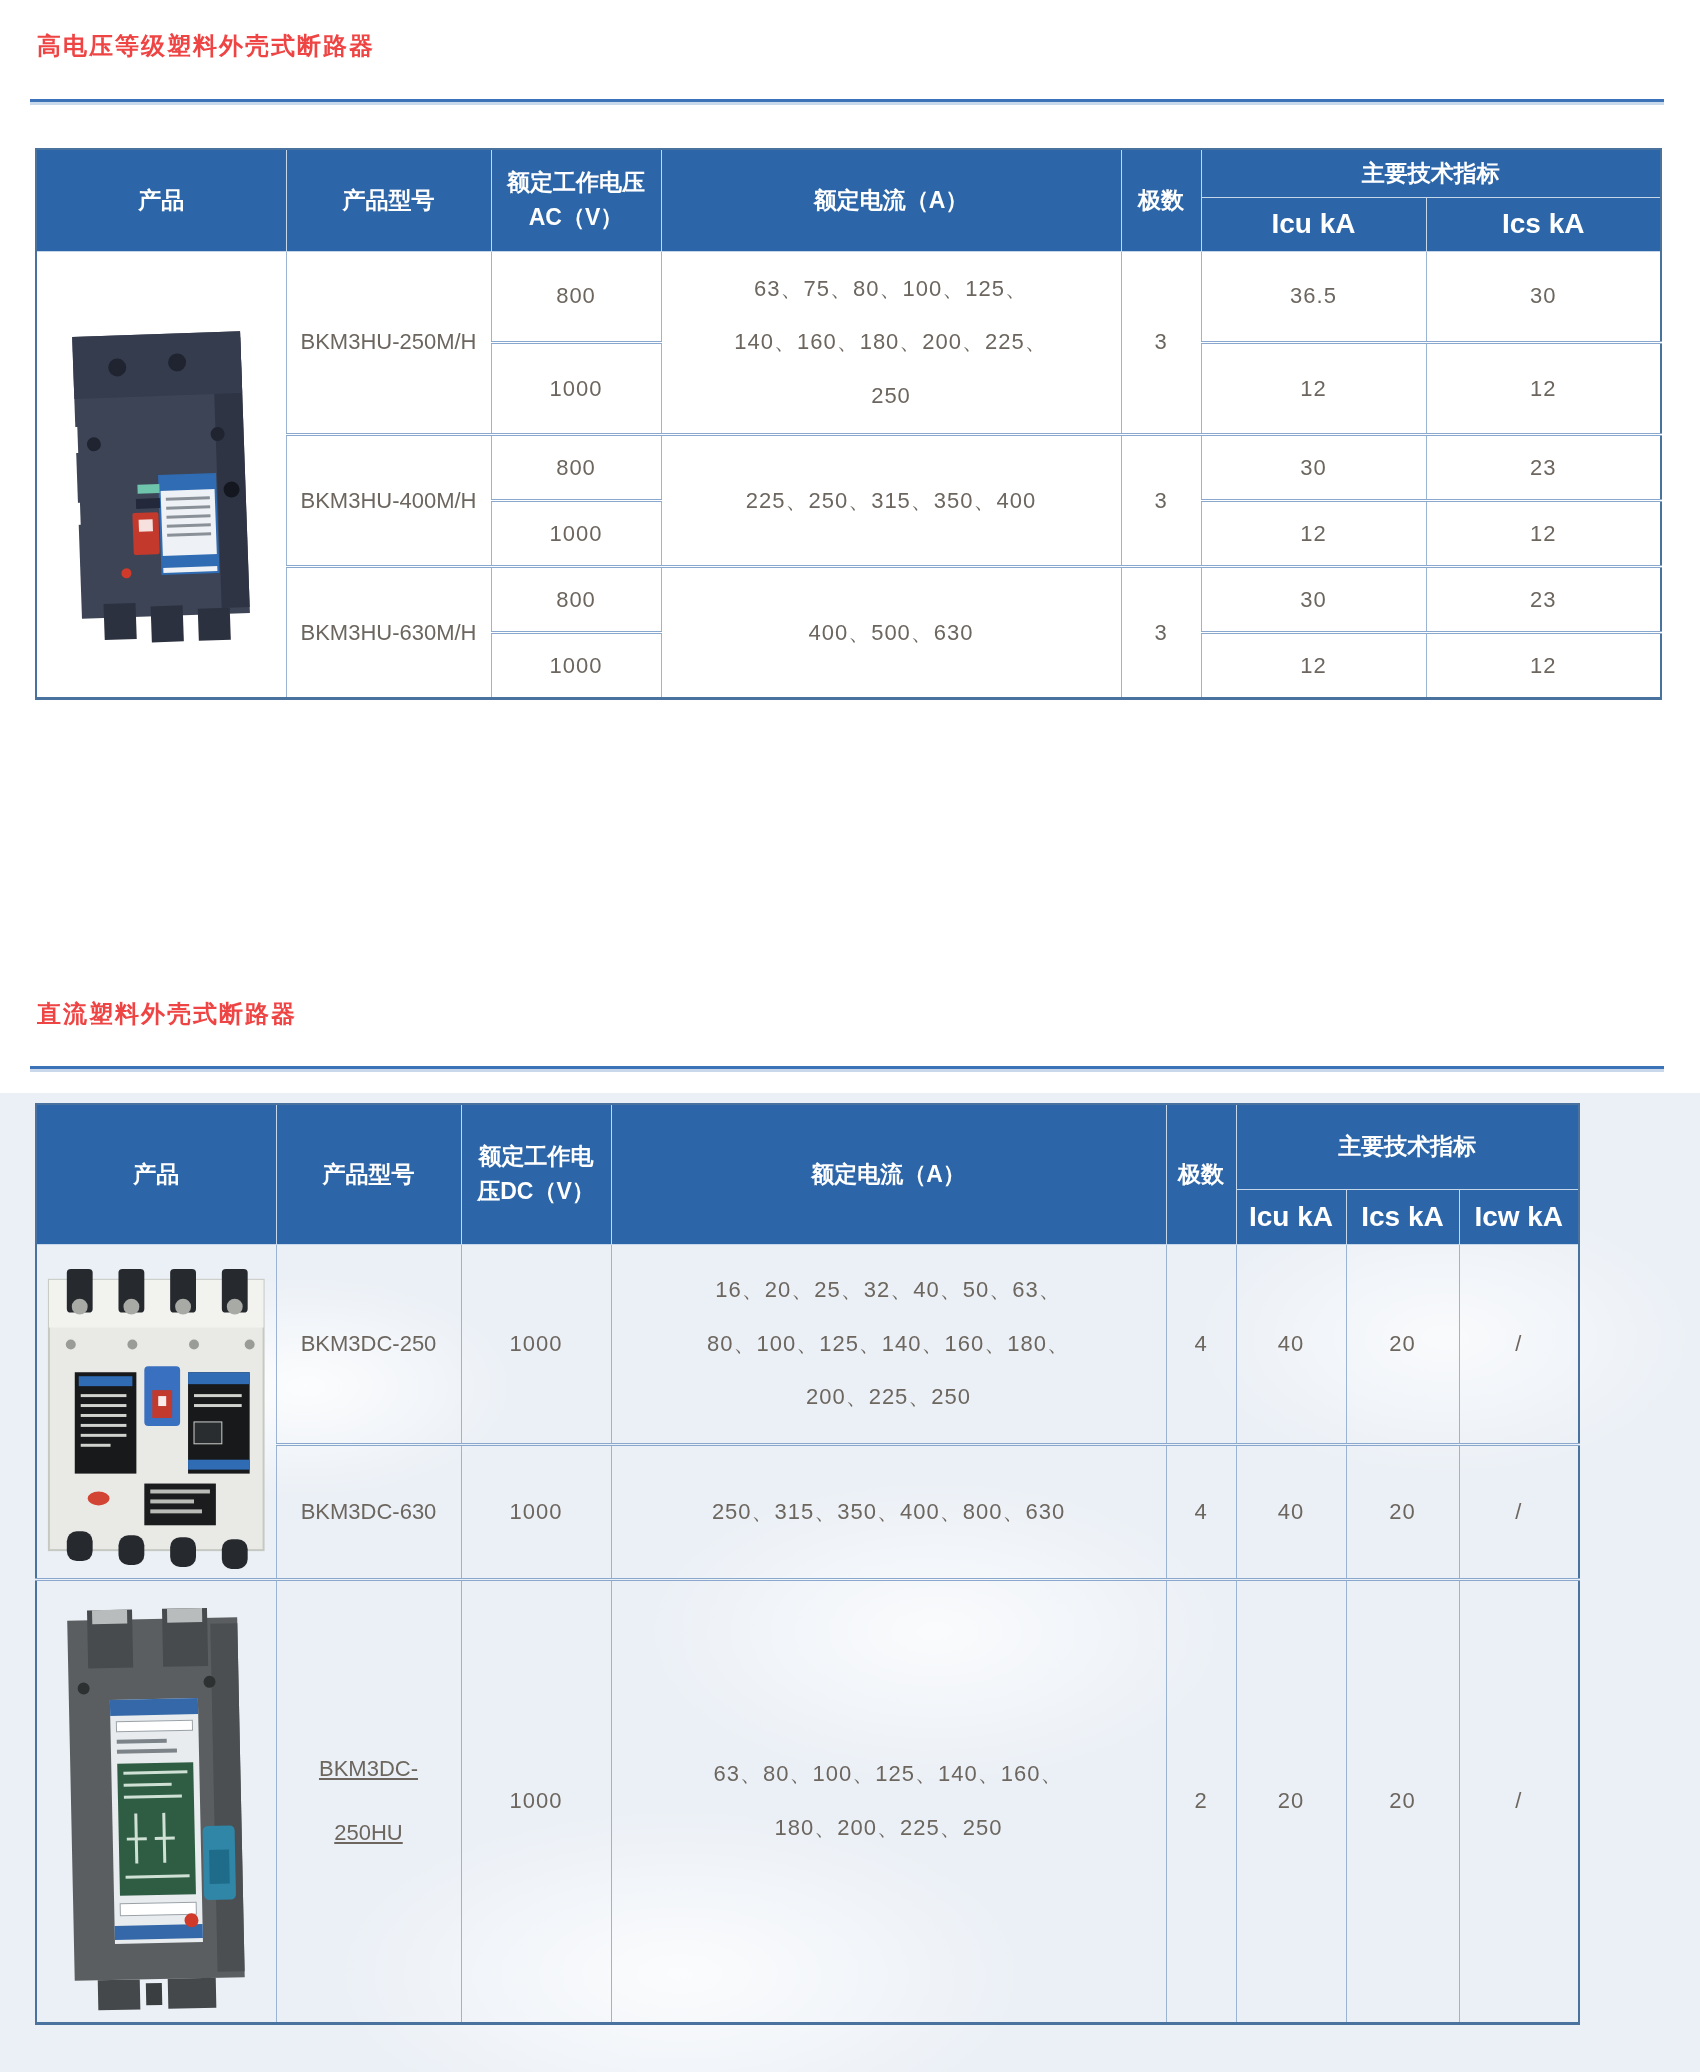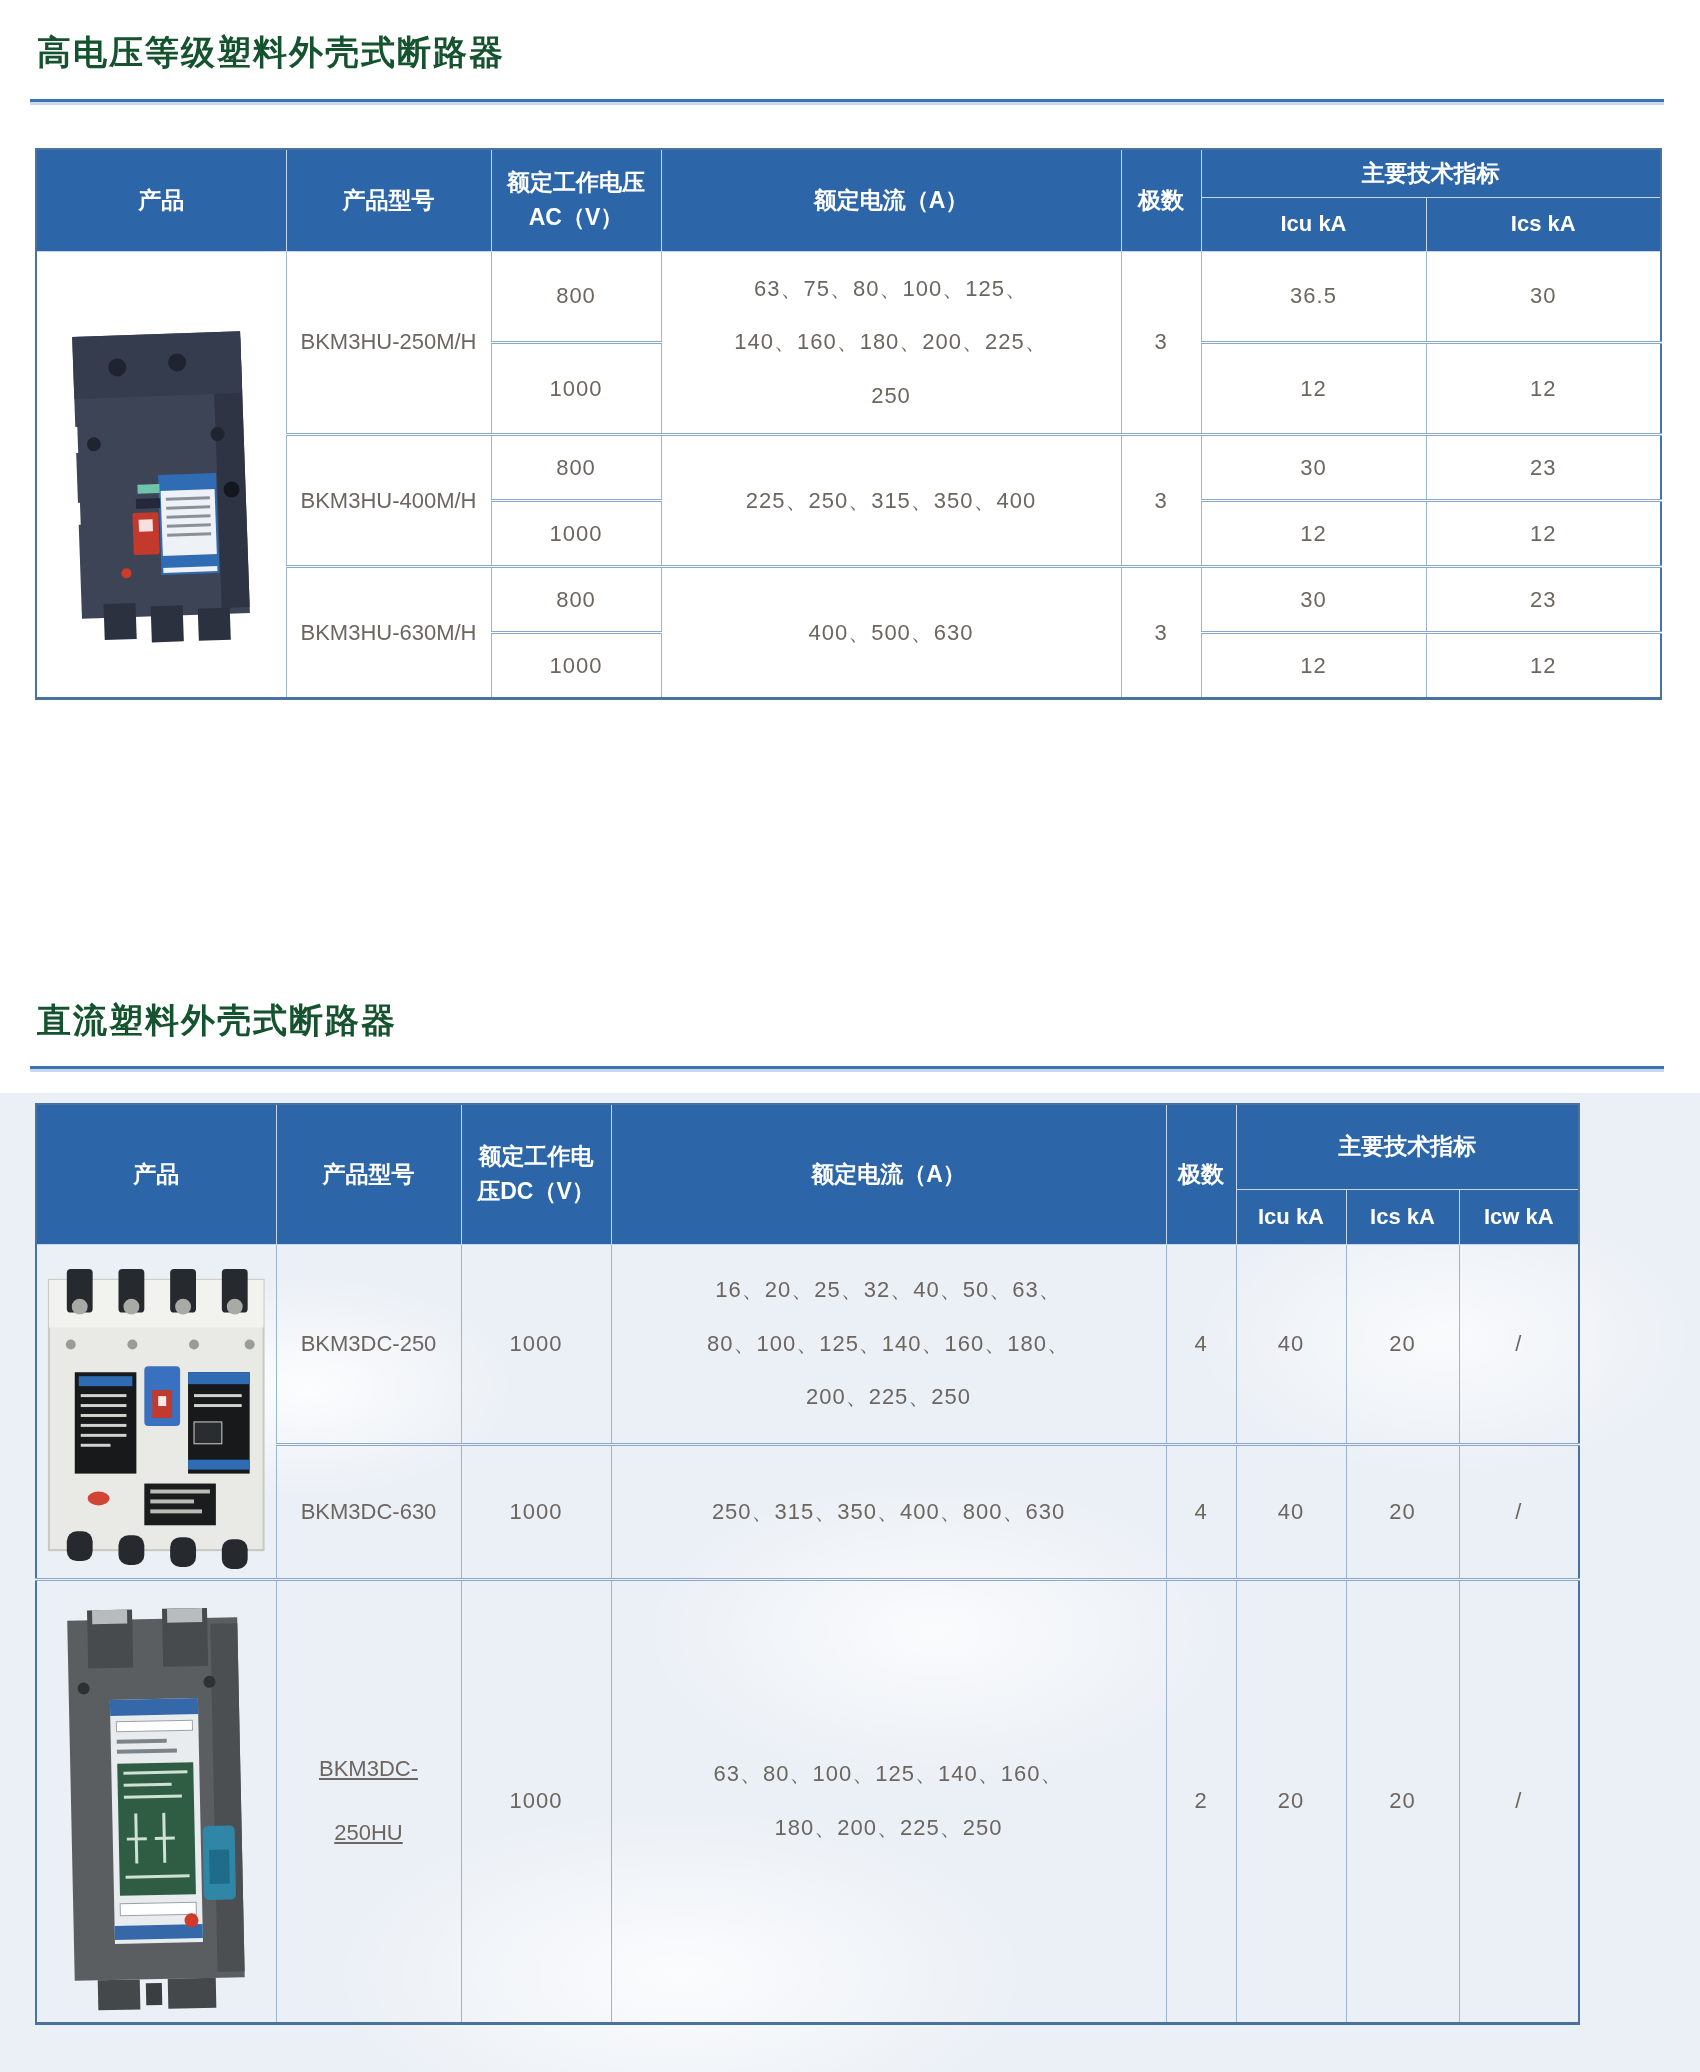--- a/index.html
+++ b/index.html
@@ -8,38 +8,38 @@
 
   
   .band{position:absolute;left:0;top:1093px;width:1700px;height:979px;
         background:
           radial-gradient(ellipse 300px 160px at 18% 30%, rgba(255,255,255,.85), rgba(255,255,255,0) 70%),
           radial-gradient(ellipse 420px 220px at 55% 55%, rgba(255,255,255,.75), rgba(255,255,255,0) 70%),
           radial-gradient(ellipse 360px 200px at 85% 25%, rgba(255,255,255,.7), rgba(255,255,255,0) 70%),
           radial-gradient(ellipse 500px 240px at 40% 90%, rgba(255,255,255,.8), rgba(255,255,255,0) 70%),
           #ebf0f6;}
 
-  .sec-title{position:absolute;left:37px;font-size:34px;font-weight:700;color:#14532d;
+  .sec-title{position:absolute;left:37px;font-size:24px;font-weight:700;color:#ef4444;
              letter-spacing:2px;white-space:nowrap;}
   .title1{top:30px;}
   .title2{top:998px;}
   .rule{position:absolute;left:30px;width:1634px;height:3px;background:#3c72b8;
         box-shadow:0 3px 0 rgba(60,114,184,.28);}
   .rule1{top:99px;}
   .rule2{top:1066px;}
 
   table{border-collapse:collapse;table-layout:fixed;position:absolute;
         border:2px solid #49729f;border-bottom-width:3px;}
   .t1{left:35px;top:148px;width:1625px;}
   .t2{left:35px;top:1103px;width:1543px;}
 
   th{background:#2c66a9;color:#ffffff;font-size:23px;font-weight:700;
      border:1px solid #c7d7ea;text-align:center;vertical-align:middle;padding:0;}
   th .hline{display:block;line-height:1.55;}
-  .sub-th{font-size:22px;}
+  .sub-th{font-size:28px;}
 
   td{border:1px solid #9cb4d3;color:#6c665f;font-size:22px;text-align:center;
      vertical-align:middle;padding:0 8px;background:transparent;letter-spacing:1px;}
   .t1 td{background:#ffffff;}
   tbody tr:not(:first-child) td{border-top:3px double #8aa8cd;}
 
   tr.rh48{height:48px;} tr.rh54{height:54px;} tr.rh66{height:66px;}
   tr.rh85{height:85px;} tr.rh55{height:55px;}
   tr.rh200{height:200px;} tr.rh135{height:135px;} tr.rh444{height:444px;}
 

